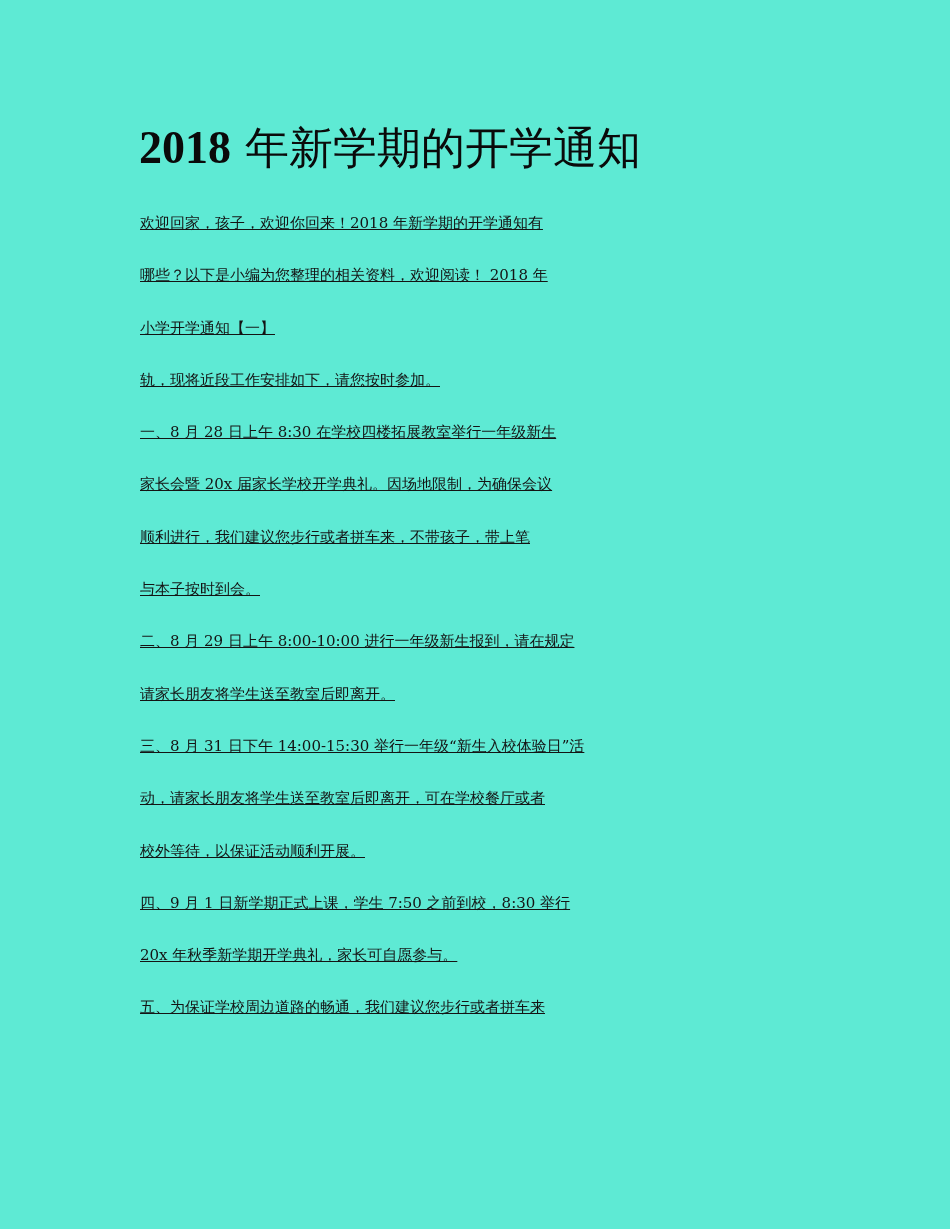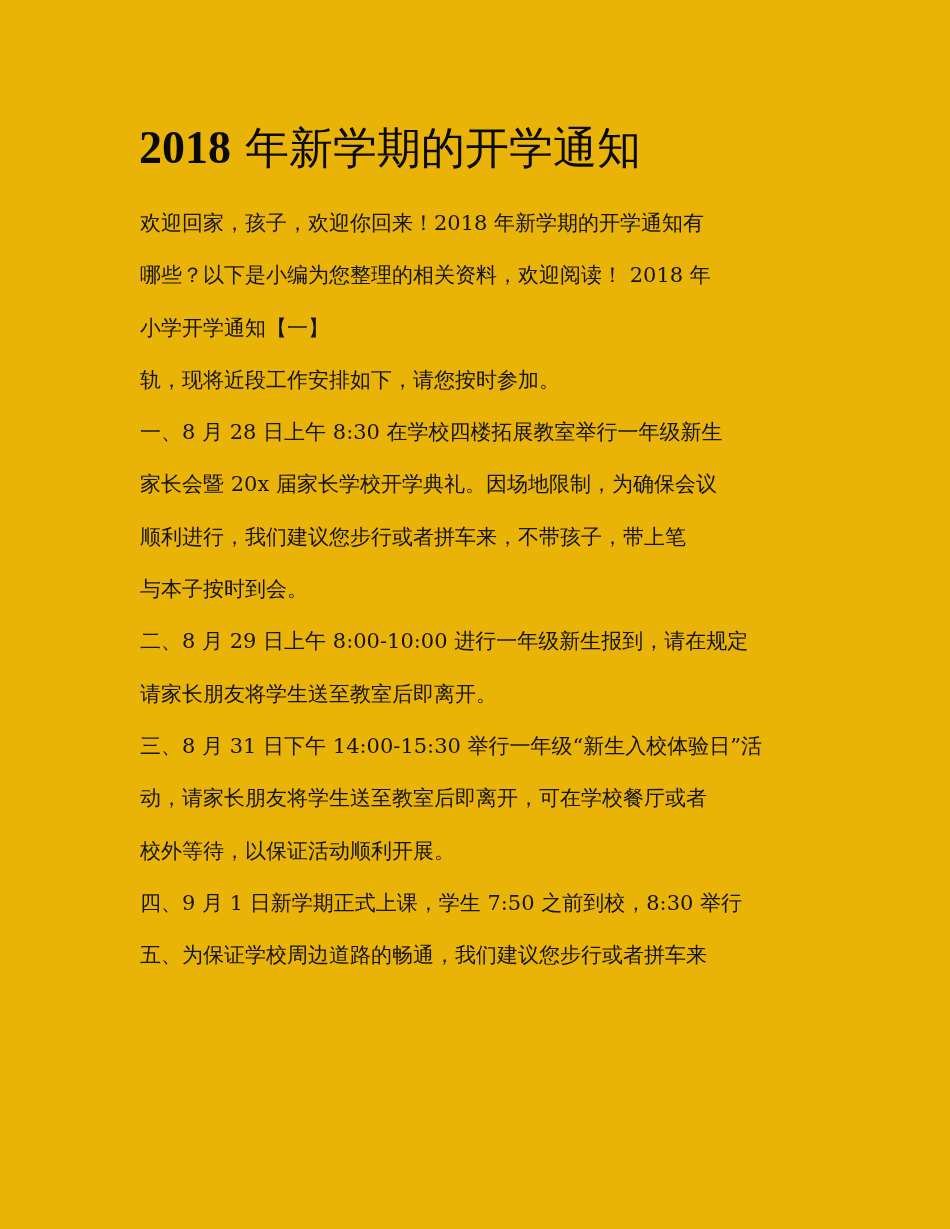--- a/index.html
+++ b/index.html
@@ -14,21 +14,21 @@
       overflow: hidden;
       font-family: "DejaVu Serif", "Liberation Serif", serif;
       color: #111111;
     }
     .page {
       position: absolute;
       left: 0;
       top: 0;
       width: 950px;
       height: 1229px;
-      background: #eab308;
+      background: #5eead4;
     }
     .title {
       position: absolute;
       left: 139px;
       top: 118px;
       font-size: 44px;
       line-height: 60px;
       white-space: nowrap;
       letter-spacing: 0px;
       color: #0a0a0a;
@@ -43,23 +43,24 @@
     }
     .body {
       position: absolute;
       left: 140px;
       top: 200px;
       width: 690px;
     }
     .line {
       height: 52.3px;
       line-height: 46px;
-      font-size: 21px;
+      font-size: 15px;
       white-space: nowrap;
       color: #141414;
+      text-decoration: underline;
     }
   </style>
 </head>
 <body>
 
 <div class="page">
   <div class="title">
     <span class="num">2018</span>
     <span class="cjk">年新学期的开学通知</span>
   </div>
@@ -72,15 +73,16 @@
     <div class="line">一、8 月 28 日上午 8:30 在学校四楼拓展教室举行一年级新生</div>
     <div class="line">家长会暨 20x 届家长学校开学典礼。因场地限制，为确保会议</div>
     <div class="line">顺利进行，我们建议您步行或者拼车来，不带孩子，带上笔</div>
     <div class="line">与本子按时到会。</div>
     <div class="line">二、8 月 29 日上午 8:00-10:00 进行一年级新生报到，请在规定</div>
     <div class="line">请家长朋友将学生送至教室后即离开。</div>
     <div class="line">三、8 月 31 日下午 14:00-15:30 举行一年级“新生入校体验日”活</div>
     <div class="line">动，请家长朋友将学生送至教室后即离开，可在学校餐厅或者</div>
     <div class="line">校外等待，以保证活动顺利开展。</div>
     <div class="line">四、9 月 1 日新学期正式上课，学生 7:50 之前到校，8:30 举行</div>
+    <div class="line">20x 年秋季新学期开学典礼，家长可自愿参与。</div>
     <div class="line">五、为保证学校周边道路的畅通，我们建议您步行或者拼车来</div>
   </div>
 </div>
 
 </body></html>

